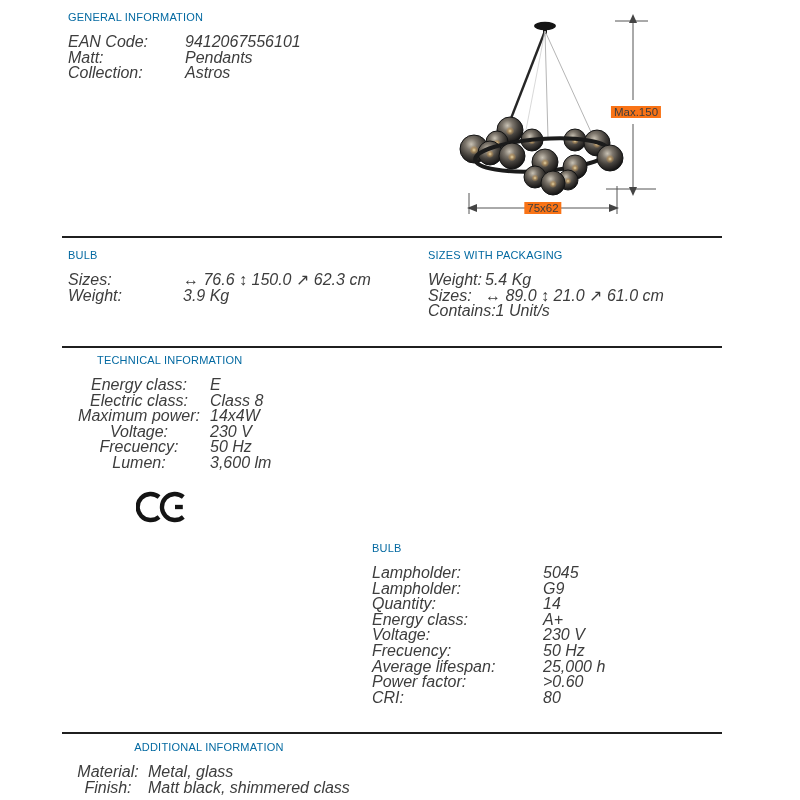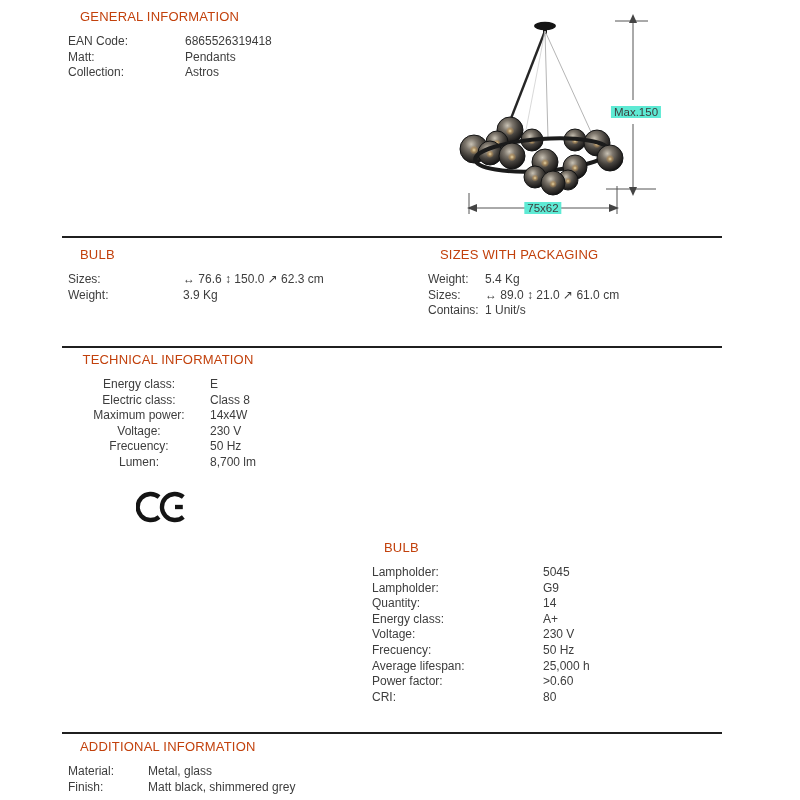--- a/index.html
+++ b/index.html
@@ -3,53 +3,53 @@
 <meta charset="utf-8">
 <style>
   html,body { margin:0; padding:0; background:#ffffff; }
   #page {
     position:relative; width:800px; height:800px; background:#ffffff;
     font-family:"Liberation Sans","DejaVu Sans",sans-serif;
     color:#3d3d3d; overflow:hidden;
   }
   .sec { position:absolute; }
   .sec-title {
-    margin:0 0 7px 12px; font-size:13px; font-weight:400; color:#c2410c;
+    margin:0 0 7px 0; font-size:11px; font-weight:400; color:#0369a1;
     line-height:20px; letter-spacing:0.2px;
   }
-  .row { display:flex; font-size:12px; line-height:15.6px; }
+  .row { display:flex; font-size:16px; line-height:15.6px;font-style:italic; }
   .lbl { flex:0 0 var(--lw); }
   .val { white-space:nowrap; }
   .divider { position:absolute; left:62px; width:660px; height:2px; background:#1f1f1f; }
   #general    { left:68px;  top:7px;   --lw:117px; }
   #sizes      { left:68px;  top:245px; --lw:115px; }
   #packaging  { left:428px; top:245px; --lw:57px; }
   #technical  { left:68px;  top:350px;text-align:center; --lw:142px; }
   #bulb       { left:372px; top:538px; --lw:171px; }
-  #additional { left:68px;  top:737px; --lw:80px; }
+  #additional { left:68px;  top:737px;text-align:center; --lw:80px; }
   #drawing { position:absolute; left:440px; top:0; width:260px; height:226px; }
   #drawing svg { position:absolute; left:0; top:0; }
   .dim-label {
     position:absolute; transform:translate(-50%,-50%); font-size:11.5px;
-    color:#3d3d3d; background:#5eead4; padding:0 3px; white-space:nowrap;
+    color:#3d3d3d; background:#f97316; padding:0 3px; white-space:nowrap;
   }
   #height-label { left:196px; top:112px; }
   #plan-label   { left:103px; top:208px; }
   #ce { position:absolute; left:136px; top:486px; width:52px; height:42px; }
 </style>
 </head>
 <body>
 
 <div id="page">
 
   <div class="sec" id="general">
     <h2 class="sec-title">GENERAL INFORMATION</h2>
     <div class="row">
       <span class="lbl">EAN Code:</span>
-      <span class="val">6865526319418</span>
+      <span class="val">9412067556101</span>
     </div>
     <div class="row">
       <span class="lbl">Matt:</span>
       <span class="val">Pendants</span>
     </div>
     <div class="row">
       <span class="lbl">Collection:</span>
       <span class="val">Astros</span>
     </div>
   </div>
@@ -189,21 +189,21 @@
     <div class="row">
       <span class="lbl">Voltage:</span>
       <span class="val">230 V</span>
     </div>
     <div class="row">
       <span class="lbl">Frecuency:</span>
       <span class="val">50 Hz</span>
     </div>
     <div class="row">
       <span class="lbl">Lumen:</span>
-      <span class="val">8,700 lm</span>
+      <span class="val">3,600 lm</span>
     </div>
   </div>
 
   <div id="ce">
     <svg width="52" height="42" viewBox="0 0 60 42">
       <g fill="none" stroke="#141414" stroke-width="5">
         <path d="M 26.6 9.5 A 15 15 0 1 0 26.6 32.5"></path>
         <path d="M 54.6 9.5 A 15 15 0 1 0 54.6 32.5"></path>
         <line x1="45" y1="21" x2="54" y2="21"></line>
       </g>
@@ -253,17 +253,17 @@
   <div class="divider" style="top:732px"></div>
 
   <div class="sec" id="additional">
     <h2 class="sec-title">ADDITIONAL INFORMATION</h2>
     <div class="row">
       <span class="lbl">Material:</span>
       <span class="val">Metal, glass</span>
     </div>
     <div class="row">
       <span class="lbl">Finish:</span>
-      <span class="val">Matt black, shimmered grey</span>
+      <span class="val">Matt black, shimmered class</span>
     </div>
   </div>
 
 </div>
 
 </body></html>

